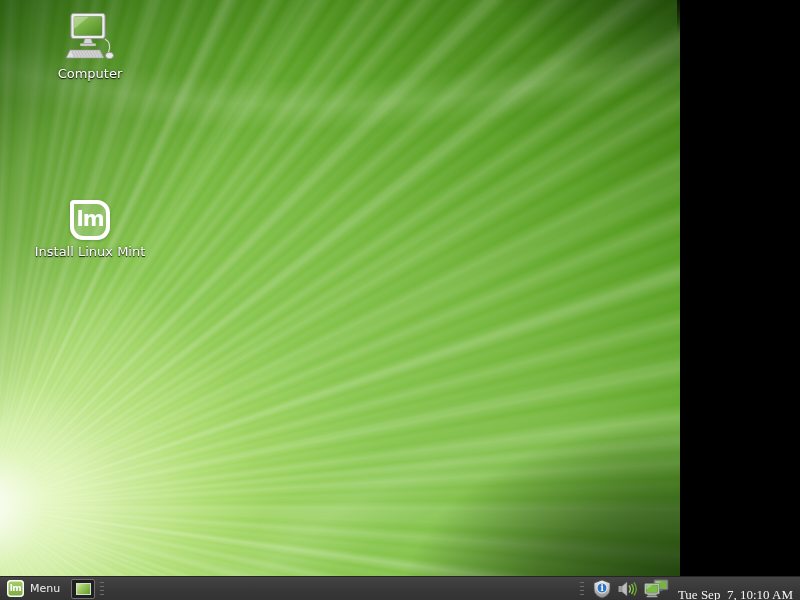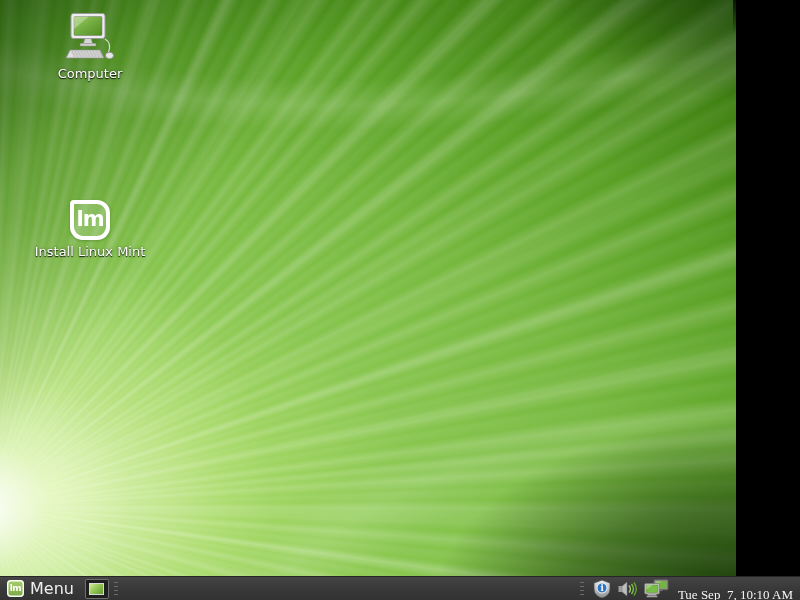--- a/index.html
+++ b/index.html
@@ -3,21 +3,21 @@
 <meta charset="utf-8">
 <style>
   html,body{margin:0;padding:0;}
   body{
     width:800px;height:600px;overflow:hidden;position:relative;
     font-family:"DejaVu Sans","Liberation Sans",sans-serif;
     background:#000;
   }
   
   .desktop{
-    position:absolute;left:0;top:0;width:736px;height:576px;
+    position:absolute;left:0;top:0;width:680px;height:576px;
     background-color:#76b83e;
     background-image:
       radial-gradient(ellipse 62% 48% at 103% 107%, rgba(9,32,2,0.88) 0%, rgba(9,32,2,0.45) 42%, rgba(9,32,2,0) 72%),
       radial-gradient(ellipse 55% 42% at 105% -8%, rgba(16,48,5,0.72) 0%, rgba(16,48,5,0) 62%),
       linear-gradient(128deg, rgba(14,52,5,0.55) 0%, rgba(14,52,5,0.2) 13%, rgba(14,52,5,0) 30%),
       radial-gradient(ellipse 120% 55% at 45% -18%, rgba(255,255,255,0) 58%, rgba(255,255,255,0.13) 66%, rgba(255,255,255,0) 74%),
       radial-gradient(ellipse 95% 65% at 98% 120%, rgba(255,255,255,0) 60%, rgba(255,255,255,0.09) 70%, rgba(255,255,255,0) 78%),
       radial-gradient(circle at -2% 88%, rgba(255,255,255,0.95) 0%, rgba(243,255,220,0.55) 7%, rgba(243,255,220,0.22) 16%, rgba(243,255,220,0) 32%),
       repeating-conic-gradient(from -40deg at -2% 88%, rgba(255,255,255,0) 0deg, rgba(255,255,255,0.16) 1deg, rgba(255,255,255,0) 2.2deg, rgba(255,255,255,0.06) 2.8deg, rgba(255,255,255,0) 3.8deg),
       repeating-conic-gradient(from -33deg at -2% 88%, rgba(255,255,255,0) 0deg 4.7deg, rgba(255,255,255,0.10) 5.5deg, rgba(255,255,255,0) 6.6deg),
@@ -63,21 +63,21 @@
   }
   .mint-badge{
     width:17px;height:17px;border-radius:4px;
     background:linear-gradient(180deg,#a9d06c 0%,#7aa844 100%);
     box-shadow:inset 0 0 0 1.5px rgba(255,255,255,0.95);
     display:flex;align-items:center;justify-content:center;
   }
   .mint-badge span{
     color:#fff;font-weight:bold;font-size:9px;line-height:1;letter-spacing:-0.5px;
   }
-  .menu-label{font-size:16px;color:#eeeeee;}
+  .menu-label{font-size:11px;color:#eeeeee;}
   .showdesk{
     width:24px;height:20px;margin-left:2px;box-sizing:border-box;
     border:1px solid #6f6f6f;border-radius:2px;background:#1f1f1f;
     display:flex;align-items:center;justify-content:center;padding:0;cursor:pointer;
   }
   .showdesk-icon{
     width:15px;height:12px;box-sizing:border-box;
     border:1px solid #d9d9d9;
     background:linear-gradient(135deg,#d3e8a4 0%,#9ecb60 38%,#5d9a2c 100%);
   }

